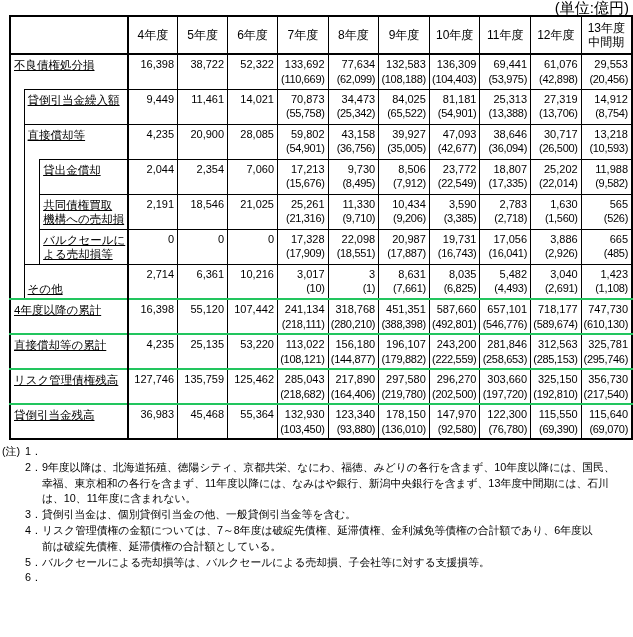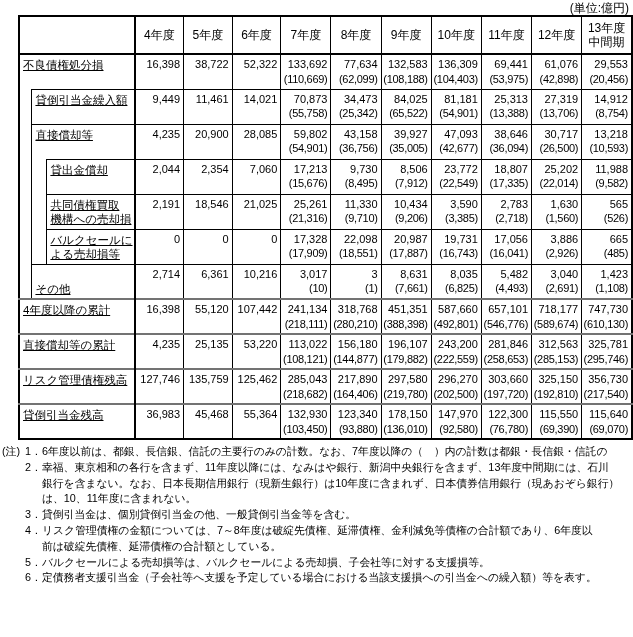--- a/index.html
+++ b/index.html
@@ -2,26 +2,26 @@
 <html><head>
 <meta charset="utf-8">
 <style>
   html,body{margin:0;padding:0}
   body{
     width:633px;height:637px;background:#fff;color:#000;
     font-family:"Liberation Sans","DejaVu Sans",sans-serif;
     overflow:hidden;
   }
   .unit{
-    text-align:right;font-size:12px;line-height:12px;
+    text-align:right;font-size:15px;line-height:12px;
     padding:2px 4px 1px 0;height:12px;
   }
   table{
     border-collapse:collapse;table-layout:fixed;
-    margin-left:18px;border:2px solid #000;
+    margin-left:9px;border:2px solid #000;
   }
   th,td{padding:0}
   tr{height:35px}
   tr.hdr{height:38px}
   th.corner{
     border:1px solid #000;border-right:2px solid #000;border-bottom:2px solid #000;
   }
   th.year{
     border:1px solid #000;border-bottom:2px solid #000;
     font-weight:normal;font-size:12px;line-height:14px;
@@ -33,21 +33,21 @@
   }
   td.sep{border-right:2px solid #000}
   td.nbb{border-bottom:0}
   td.mid{vertical-align:middle;padding-top:15px}
   td.strip{border:1px solid #000;border-top:0}
   td.val{
     border:1px solid #000;text-align:right;vertical-align:top;
     padding:2px 3px 0 0;font-size:11px;line-height:14.5px;
   }
   td.val .subv{letter-spacing:-0.3px}
-  tr.thick td{border-top:2px solid #737373}
+  tr.thick td{border-top:2px solid #22c55e}
   .notes{
     margin:4px 0 0 2px;font-size:10.8px;line-height:15.8px;
   }
   .note{display:flex}
   .np{width:23px;flex:none}
   .nn{width:17px;flex:none}
   .nb{flex:1;min-width:0}
   .nline{white-space:nowrap;overflow:hidden}
 </style>
 </head>
@@ -533,29 +533,28 @@
         </td>
       </tr>
     </tbody>
 </table>
 
 <div class="notes" id="notes">
     <div class="note">
       <span class="np">(注)</span>
       <span class="nn">1．</span>
       <div class="nb">
-        <div class="nline">6年度以前は、都銀、長信銀、信託の主要行のみの計数。なお、7年度以降の（　）内の計数は都銀・長信銀・信託の</div>
       </div>
     </div>
     <div class="note">
       <span class="np"></span>
       <span class="nn">2．</span>
       <div class="nb">
+        <div class="nline">9年度以降は、北海道拓殖、徳陽シティ、京都共栄、なにわ、福徳、みどりの各行を含まず、10年度以降には、国民、</div>
         <div class="nline">幸福、東京相和の各行を含まず、11年度以降には、なみはや銀行、新潟中央銀行を含まず、13年度中間期には、石川</div>
-        <div class="nline">銀行を含まない。なお、日本長期信用銀行（現新生銀行）は10年度に含まれず、日本債券信用銀行（現あおぞら銀行）</div>
         <div class="nline">は、10、11年度に含まれない。</div>
       </div>
     </div>
     <div class="note">
       <span class="np"></span>
       <span class="nn">3．</span>
       <div class="nb">
         <div class="nline">貸倒引当金は、個別貸倒引当金の他、一般貸倒引当金等を含む。</div>
       </div>
     </div>
@@ -571,16 +570,15 @@
       <span class="np"></span>
       <span class="nn">5．</span>
       <div class="nb">
         <div class="nline">バルクセールによる売却損等は、バルクセールによる売却損、子会社等に対する支援損等。</div>
       </div>
     </div>
     <div class="note">
       <span class="np"></span>
       <span class="nn">6．</span>
       <div class="nb">
-        <div class="nline">定債務者支援引当金（子会社等へ支援を予定している場合における当該支援損への引当金への繰入額）等を表す。</div>
       </div>
     </div>
   </div>
 
 </body></html>

